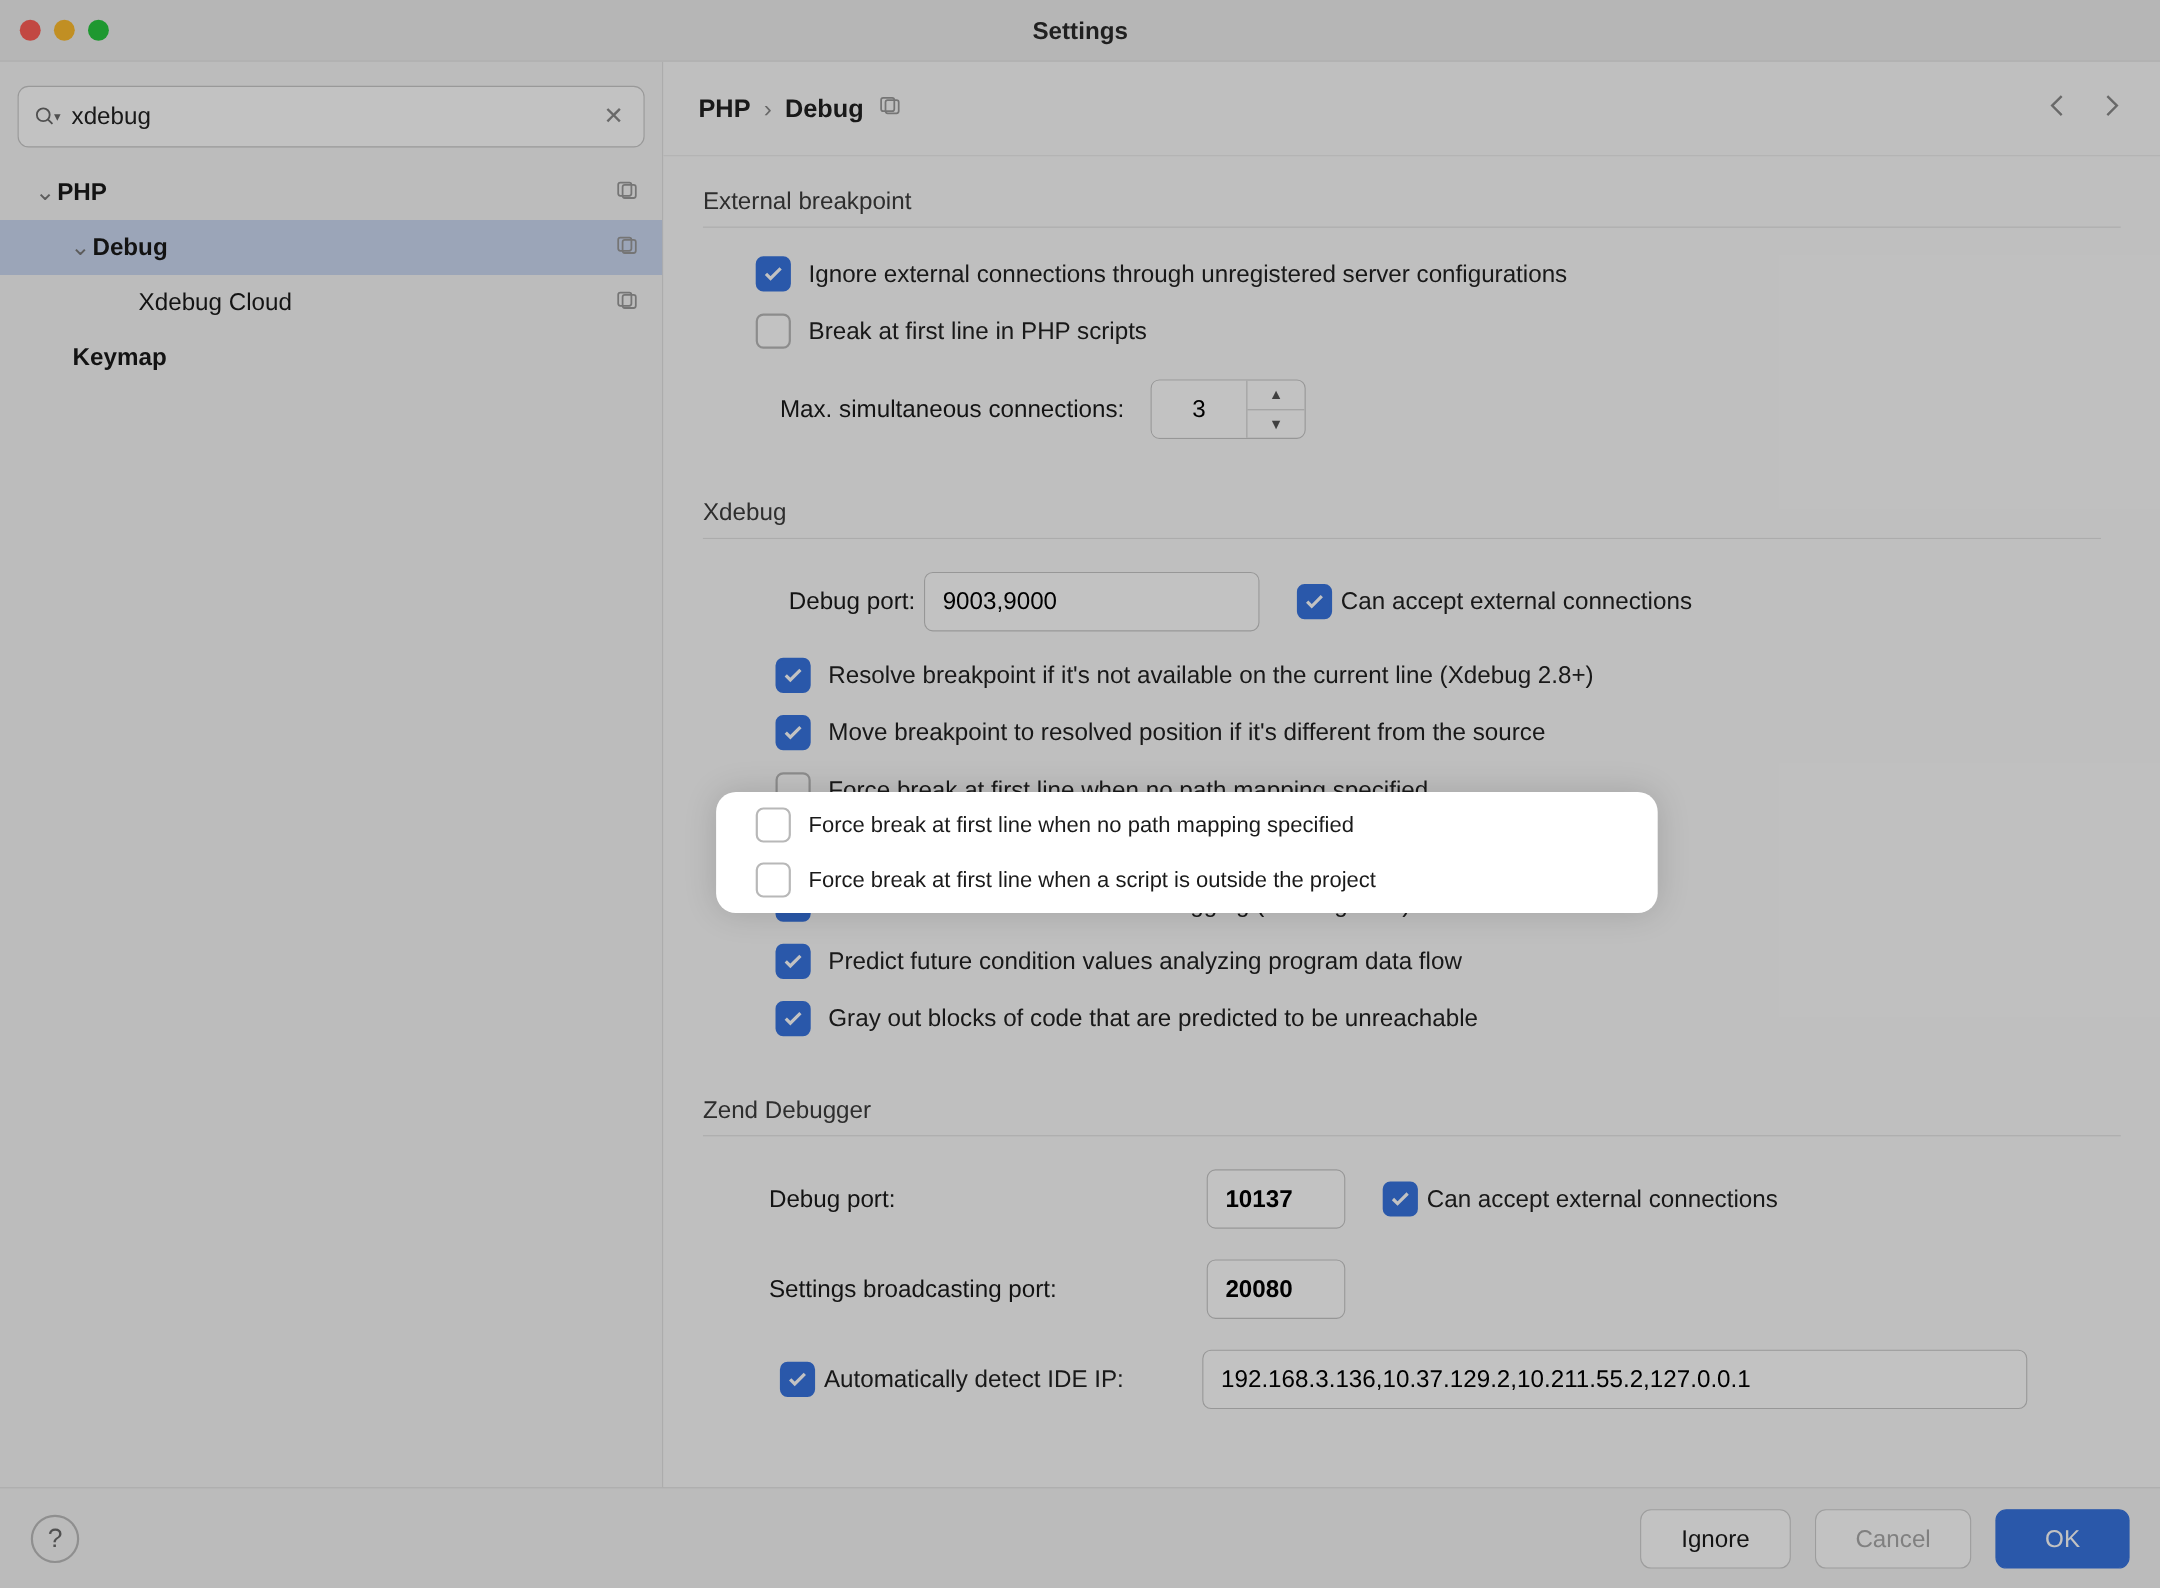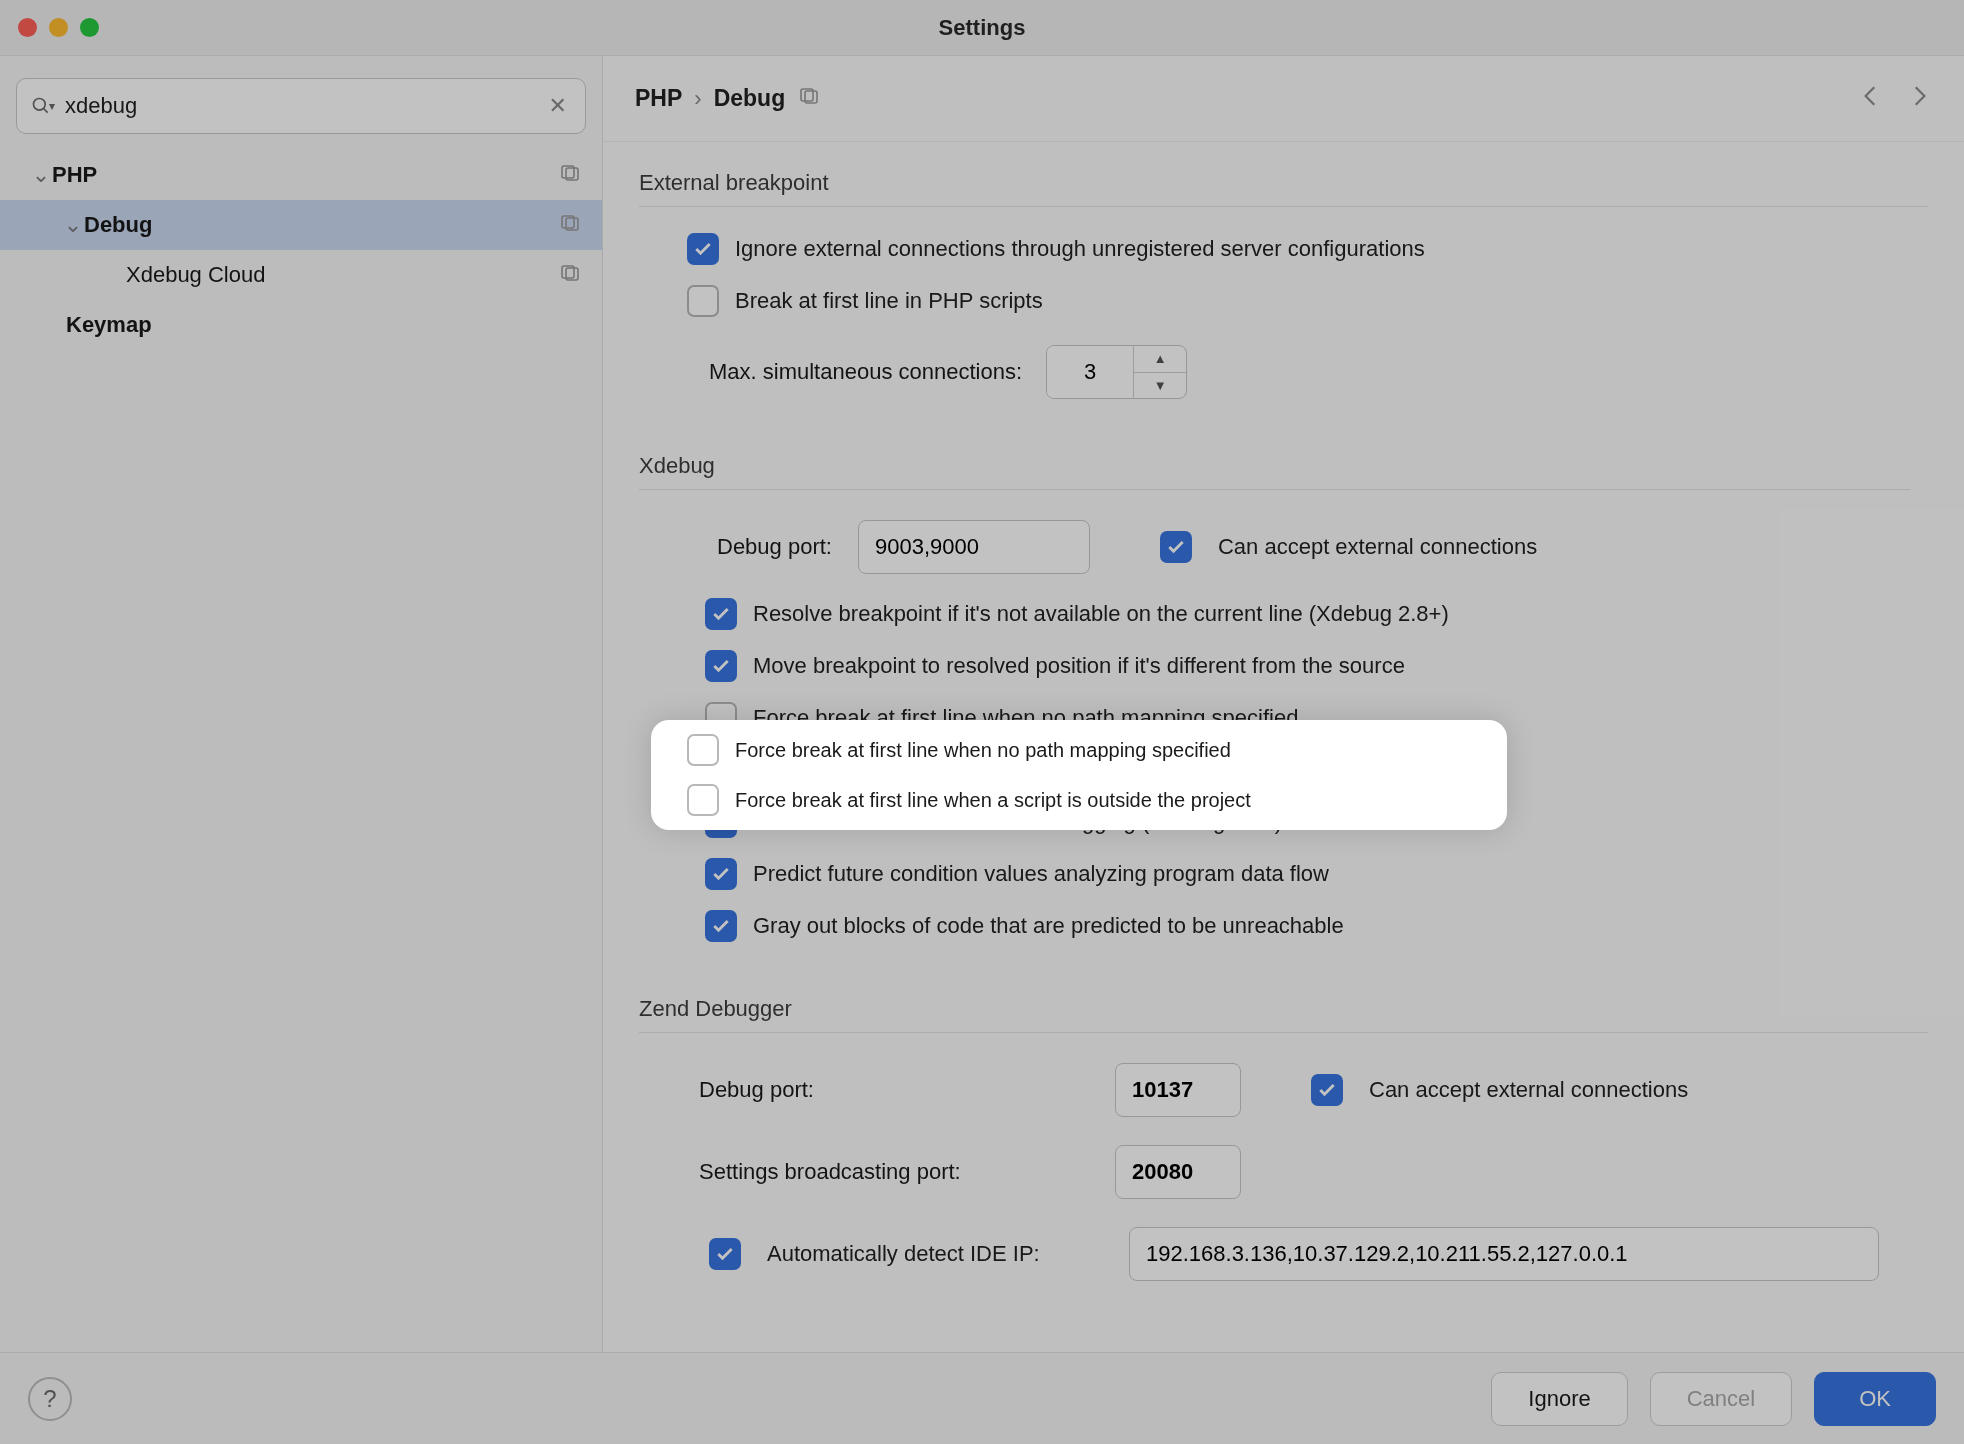--- a/index.html
+++ b/index.html
@@ -116,23 +116,23 @@
   .stepper .btn { width: 52px; flex: 1; display: flex; align-items: center; justify-content: center; color: #555; font-size: 13px; }
   .stepper .btn:first-child { border-bottom: 1px solid #d0d0d0; }
 
   .panel {
     margin: 14px -8px 22px -8px;
     padding: 22px 26px 22px 26px;
   }
   .panel .section-title { margin-left: -18px; }
   .panel .hr { margin-left: -18px; }
 
-  .inline-row { display: flex; align-items: center; gap: 26px; padding: 14px 0 14px 60px; font-size: 22px; }
+  .inline-row { display: flex; align-items: center; gap: 8px; padding: 14px 0 14px 60px; font-size: 22px; }
   .text-input { height: 54px; border: 1px solid #c7c7c7; border-radius: 8px; padding: 0 16px; font-size: 22px; outline: none; background: #fff; }
-  .text-input.port { width: 232px; }
+  .text-input.port { width: 305px; }
   .text-input.port-sm { width: 126px; font-weight: bold; }
   .text-input.wide { width: 750px; }
 
   
   .footer {
     height: 92px; border-top: 1px solid #e2e2e2; display: flex; align-items: center;
     padding: 0 28px; gap: 22px; background: #f6f6f6;
   }
   .help { width: 44px; height: 44px; border-radius: 50%; border: 2px solid #bcbcbc; color: #6b6b6b; display: flex; align-items: center; justify-content: center; font-size: 24px; }
   .spacer { flex: 1; }

